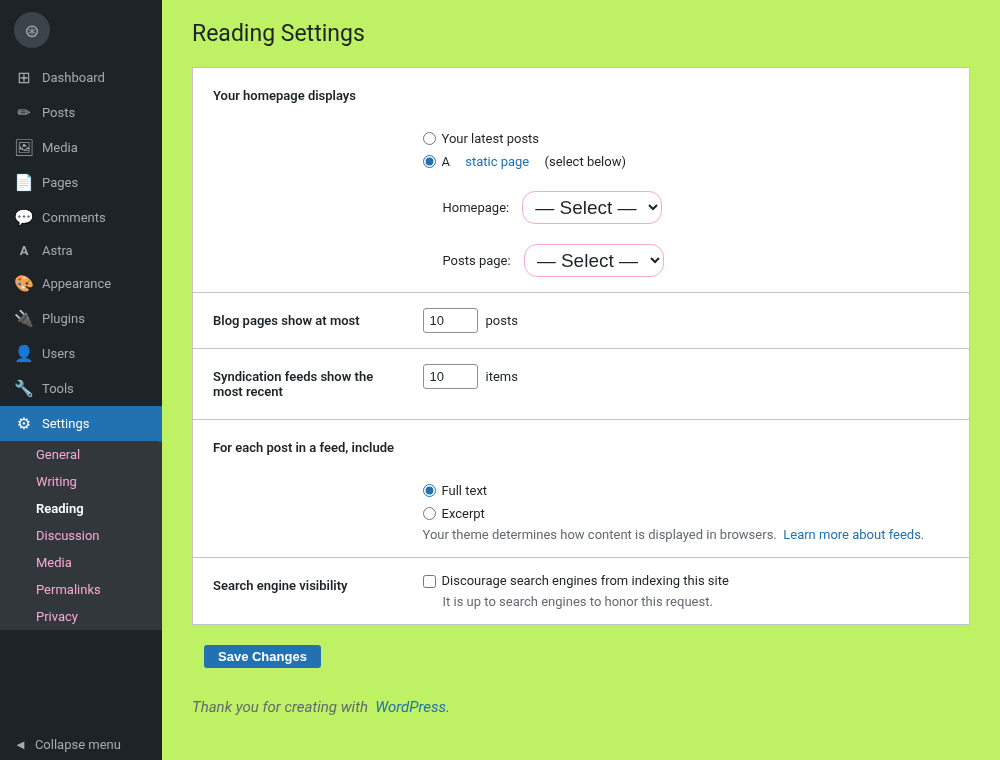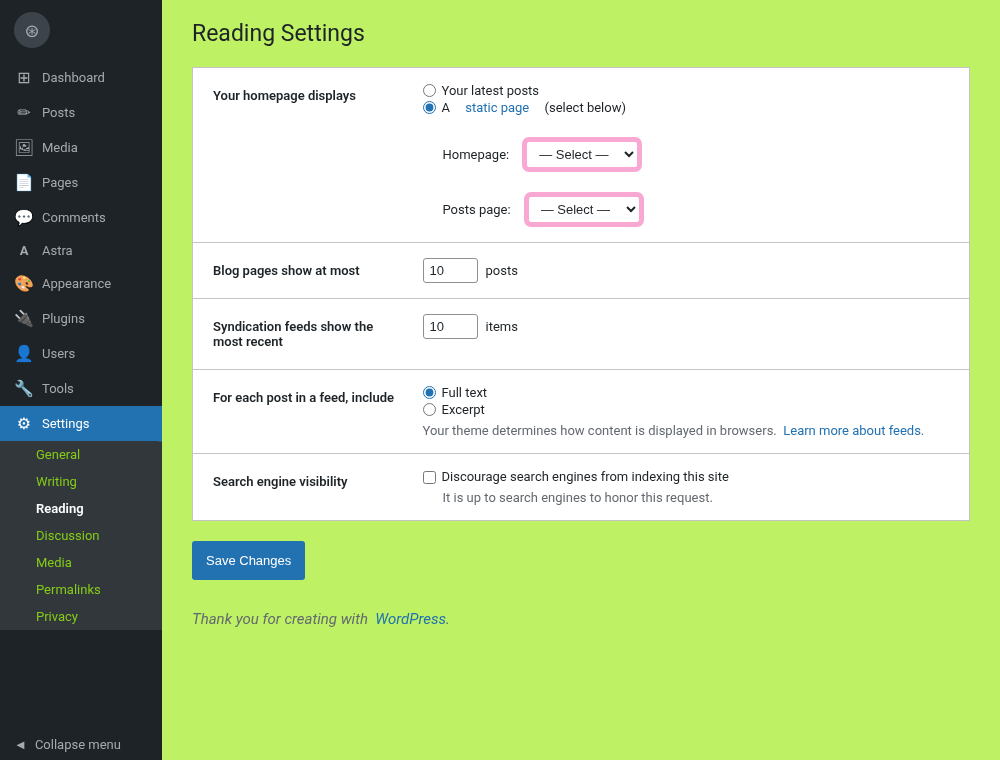--- a/index.html
+++ b/index.html
@@ -42,21 +42,21 @@
       text-decoration: none;
       font-size: 13px;
     }
     .sidebar-item-icon { font-size: 16px; width: 20px; text-align: center; flex-shrink: 0; }
 
     
     .sidebar-submenu { background: #32373c; }
     .sidebar-submenu .sidebar-sub-item {
       display: block;
       padding: 6px 14px 6px 36px;
-      color: #84cc16;
+      color: #f9a8d4;
       cursor: pointer;
       font-size: 13px;
     }
     .sidebar-submenu .sidebar-sub-item.active { color: #fff; font-weight: 600; }
 
     .collapse-menu {
       display: flex;
       align-items: center;
       padding: 8px 14px;
       gap: 8px;
@@ -98,33 +98,33 @@
       color: #1d2327;
       font-size: 13px;
     }
     .settings-table td {
       padding: 15px 20px 15px 10px;
       vertical-align: top;
       color: #1d2327;
     }
 
     
-    .radio-group { display: flex; flex-direction: column; gap: 2px; }
+    .radio-group { display: flex; flex-direction: column; gap: 8px; margin-top: 48px; }
     .radio-option { display: flex; align-items: center; gap: 6px; cursor: pointer; }
     .radio-option input[type="radio"] { margin: 0; accent-color: #2271b1; }
 
     
     .select-row { display: flex; align-items: center; gap: 13px; margin-top: 10px; }
     .select-label { color: #1d2327; font-size: 13px; }
     select {
       padding: 4px 8px;
-      border: 5px solid #f9a8d4;
-      border-radius: 7px;
+      border: 1px solid #f9a8d4;
+      border-radius: 13px;
       background: #fff;
-      font-size: 13px;
+      font-size: 19px;
       color: #1d2327;
       cursor: pointer;
       min-width: 120px;
     }
 
     
     .number-row { display: flex; align-items: center; gap: 8px; }
     input[type="number"] {
       width: 55px;
       padding: 4px 6px;
@@ -140,28 +140,29 @@
     
     a.wp-link { color: #2271b1; text-decoration: none; }
 
     
     .hint-text { color: #646970; font-size: 13px; margin-top: 6px; }
 
     
     .save-button {
       display: inline-block;
       margin-top: 20px;
-      padding: 12px 14px;
+      padding: 4px 14px;
       background: #2271b1;
       color: #fff;
       border: none;
       border-radius: 3px;
       font-size: 13px;
       cursor: pointer;
-      font-weight: 400;
+      font-weight: 700;
+      margin-left: 12px;
     }
 
     
     .page-footer {
       margin-top: 30px;
       color: #646970;
       font-size: 15px;
       font-style: italic;
     }
 

